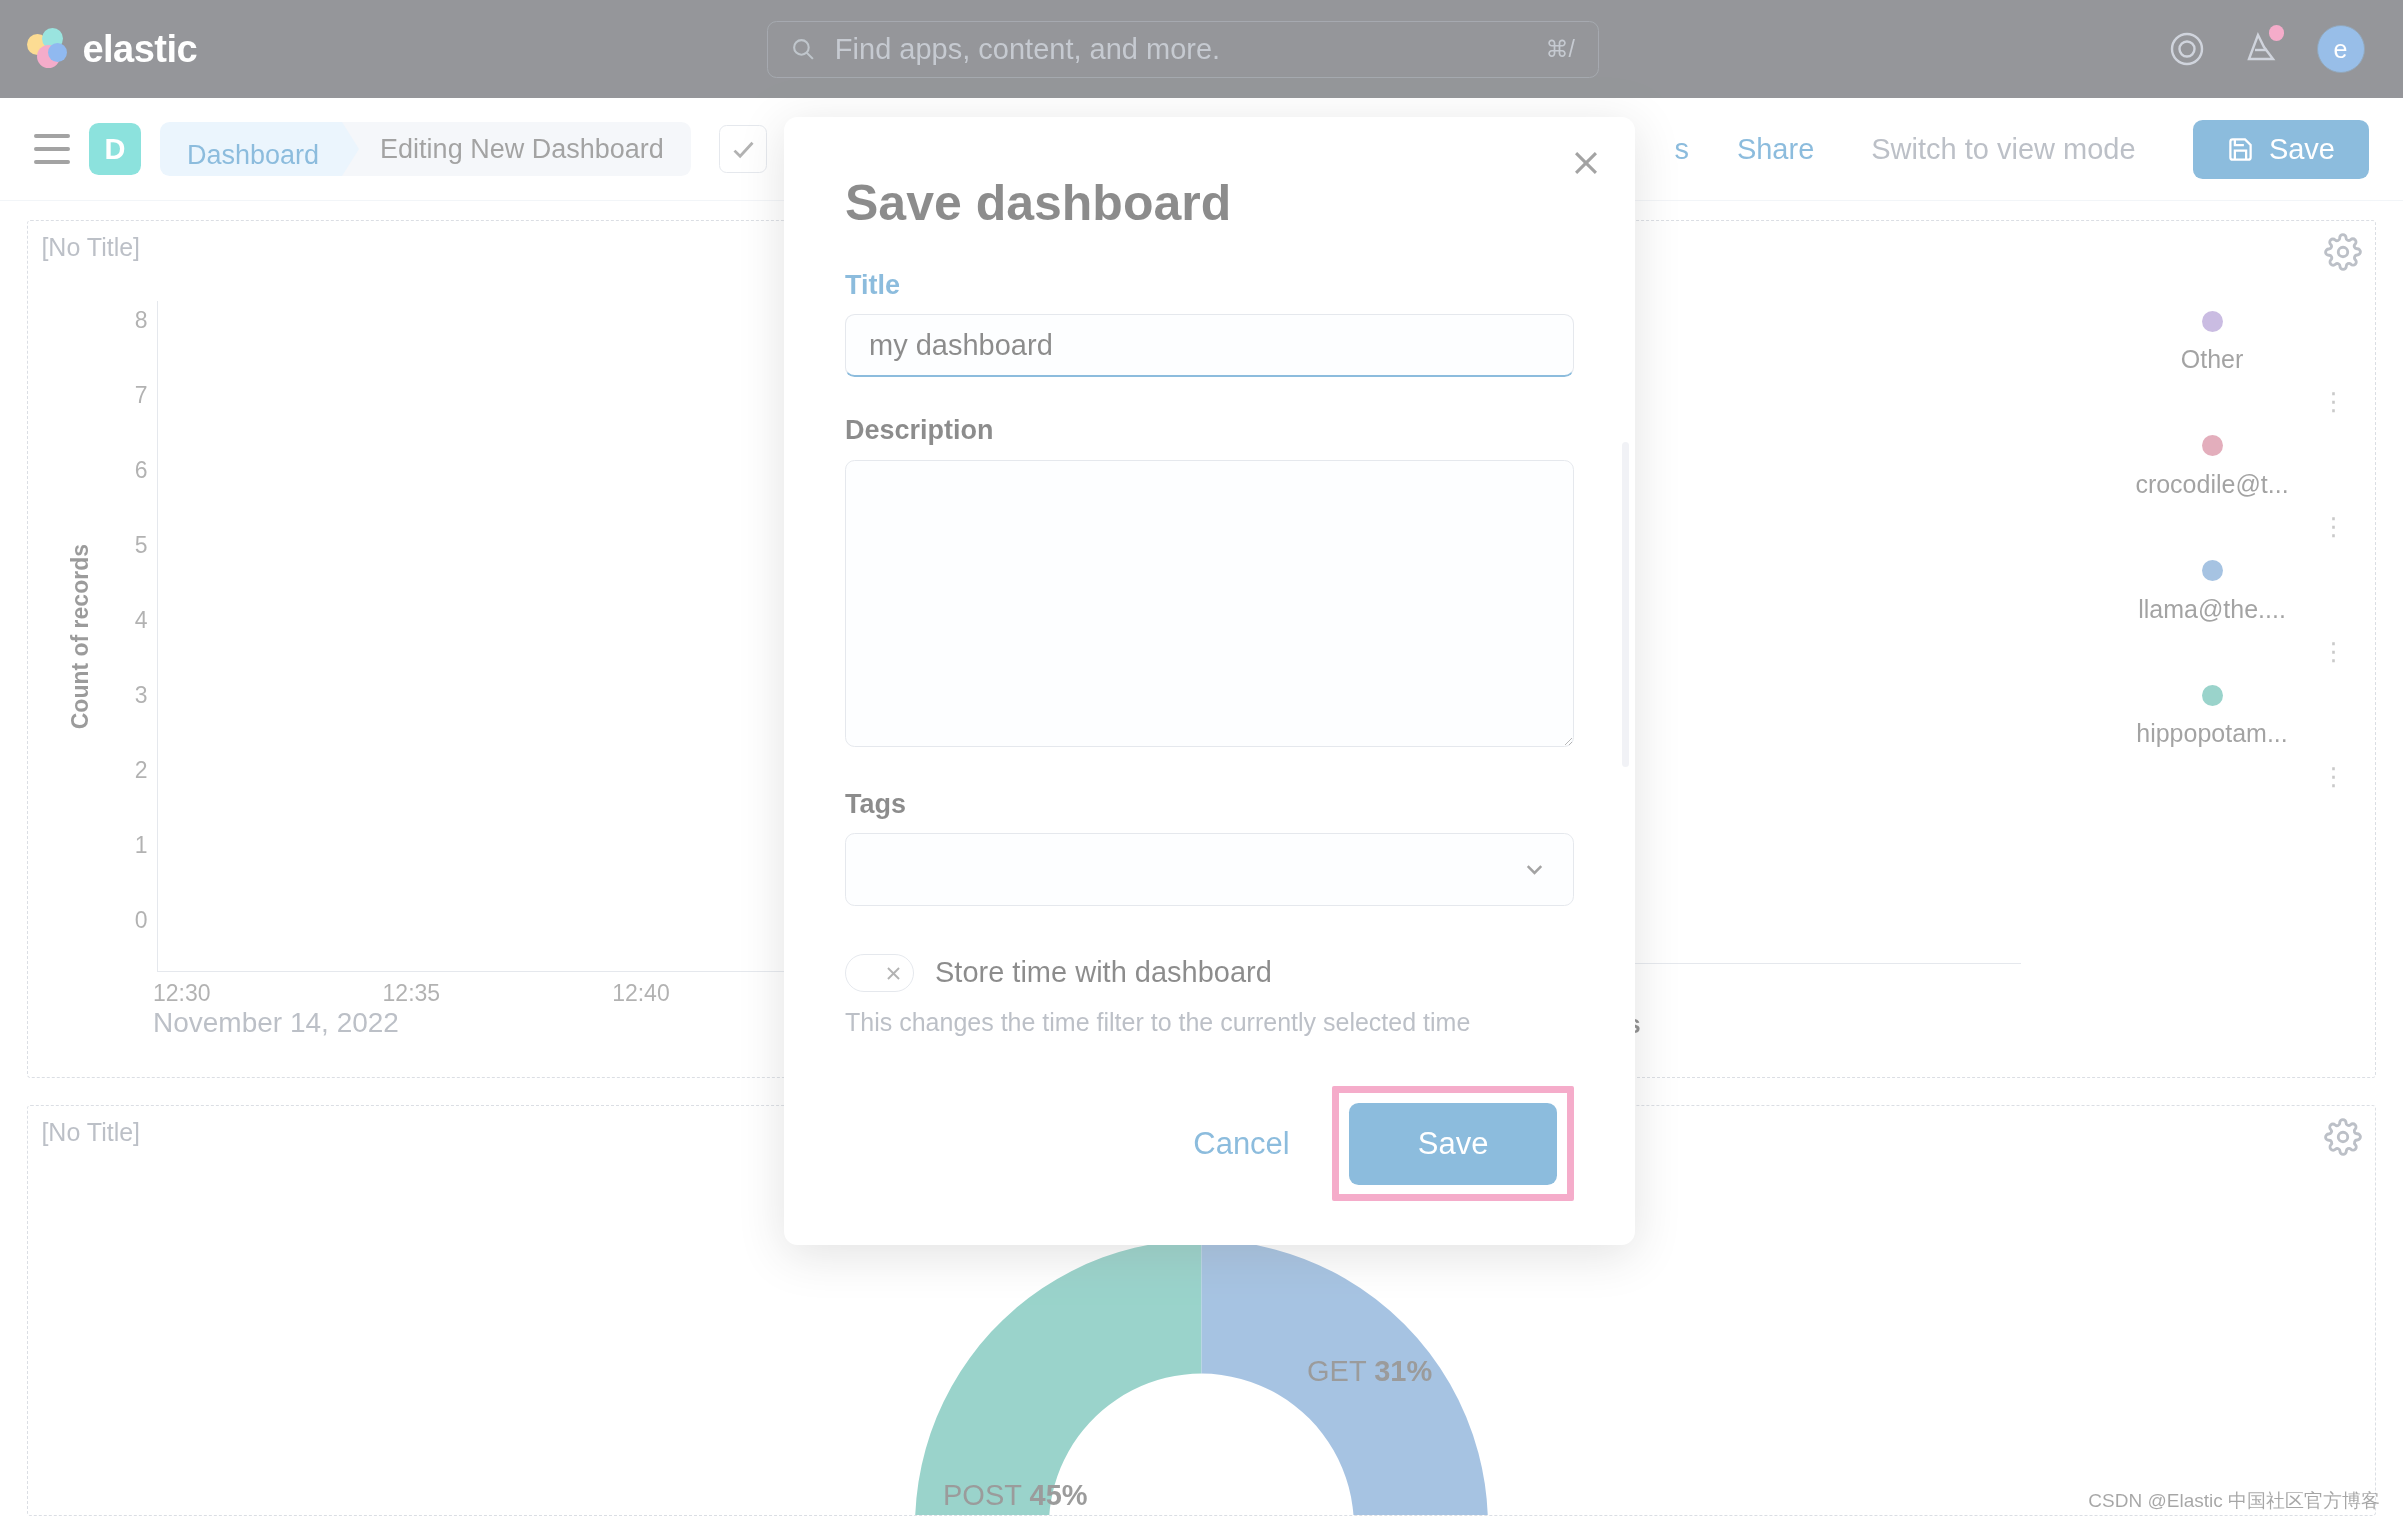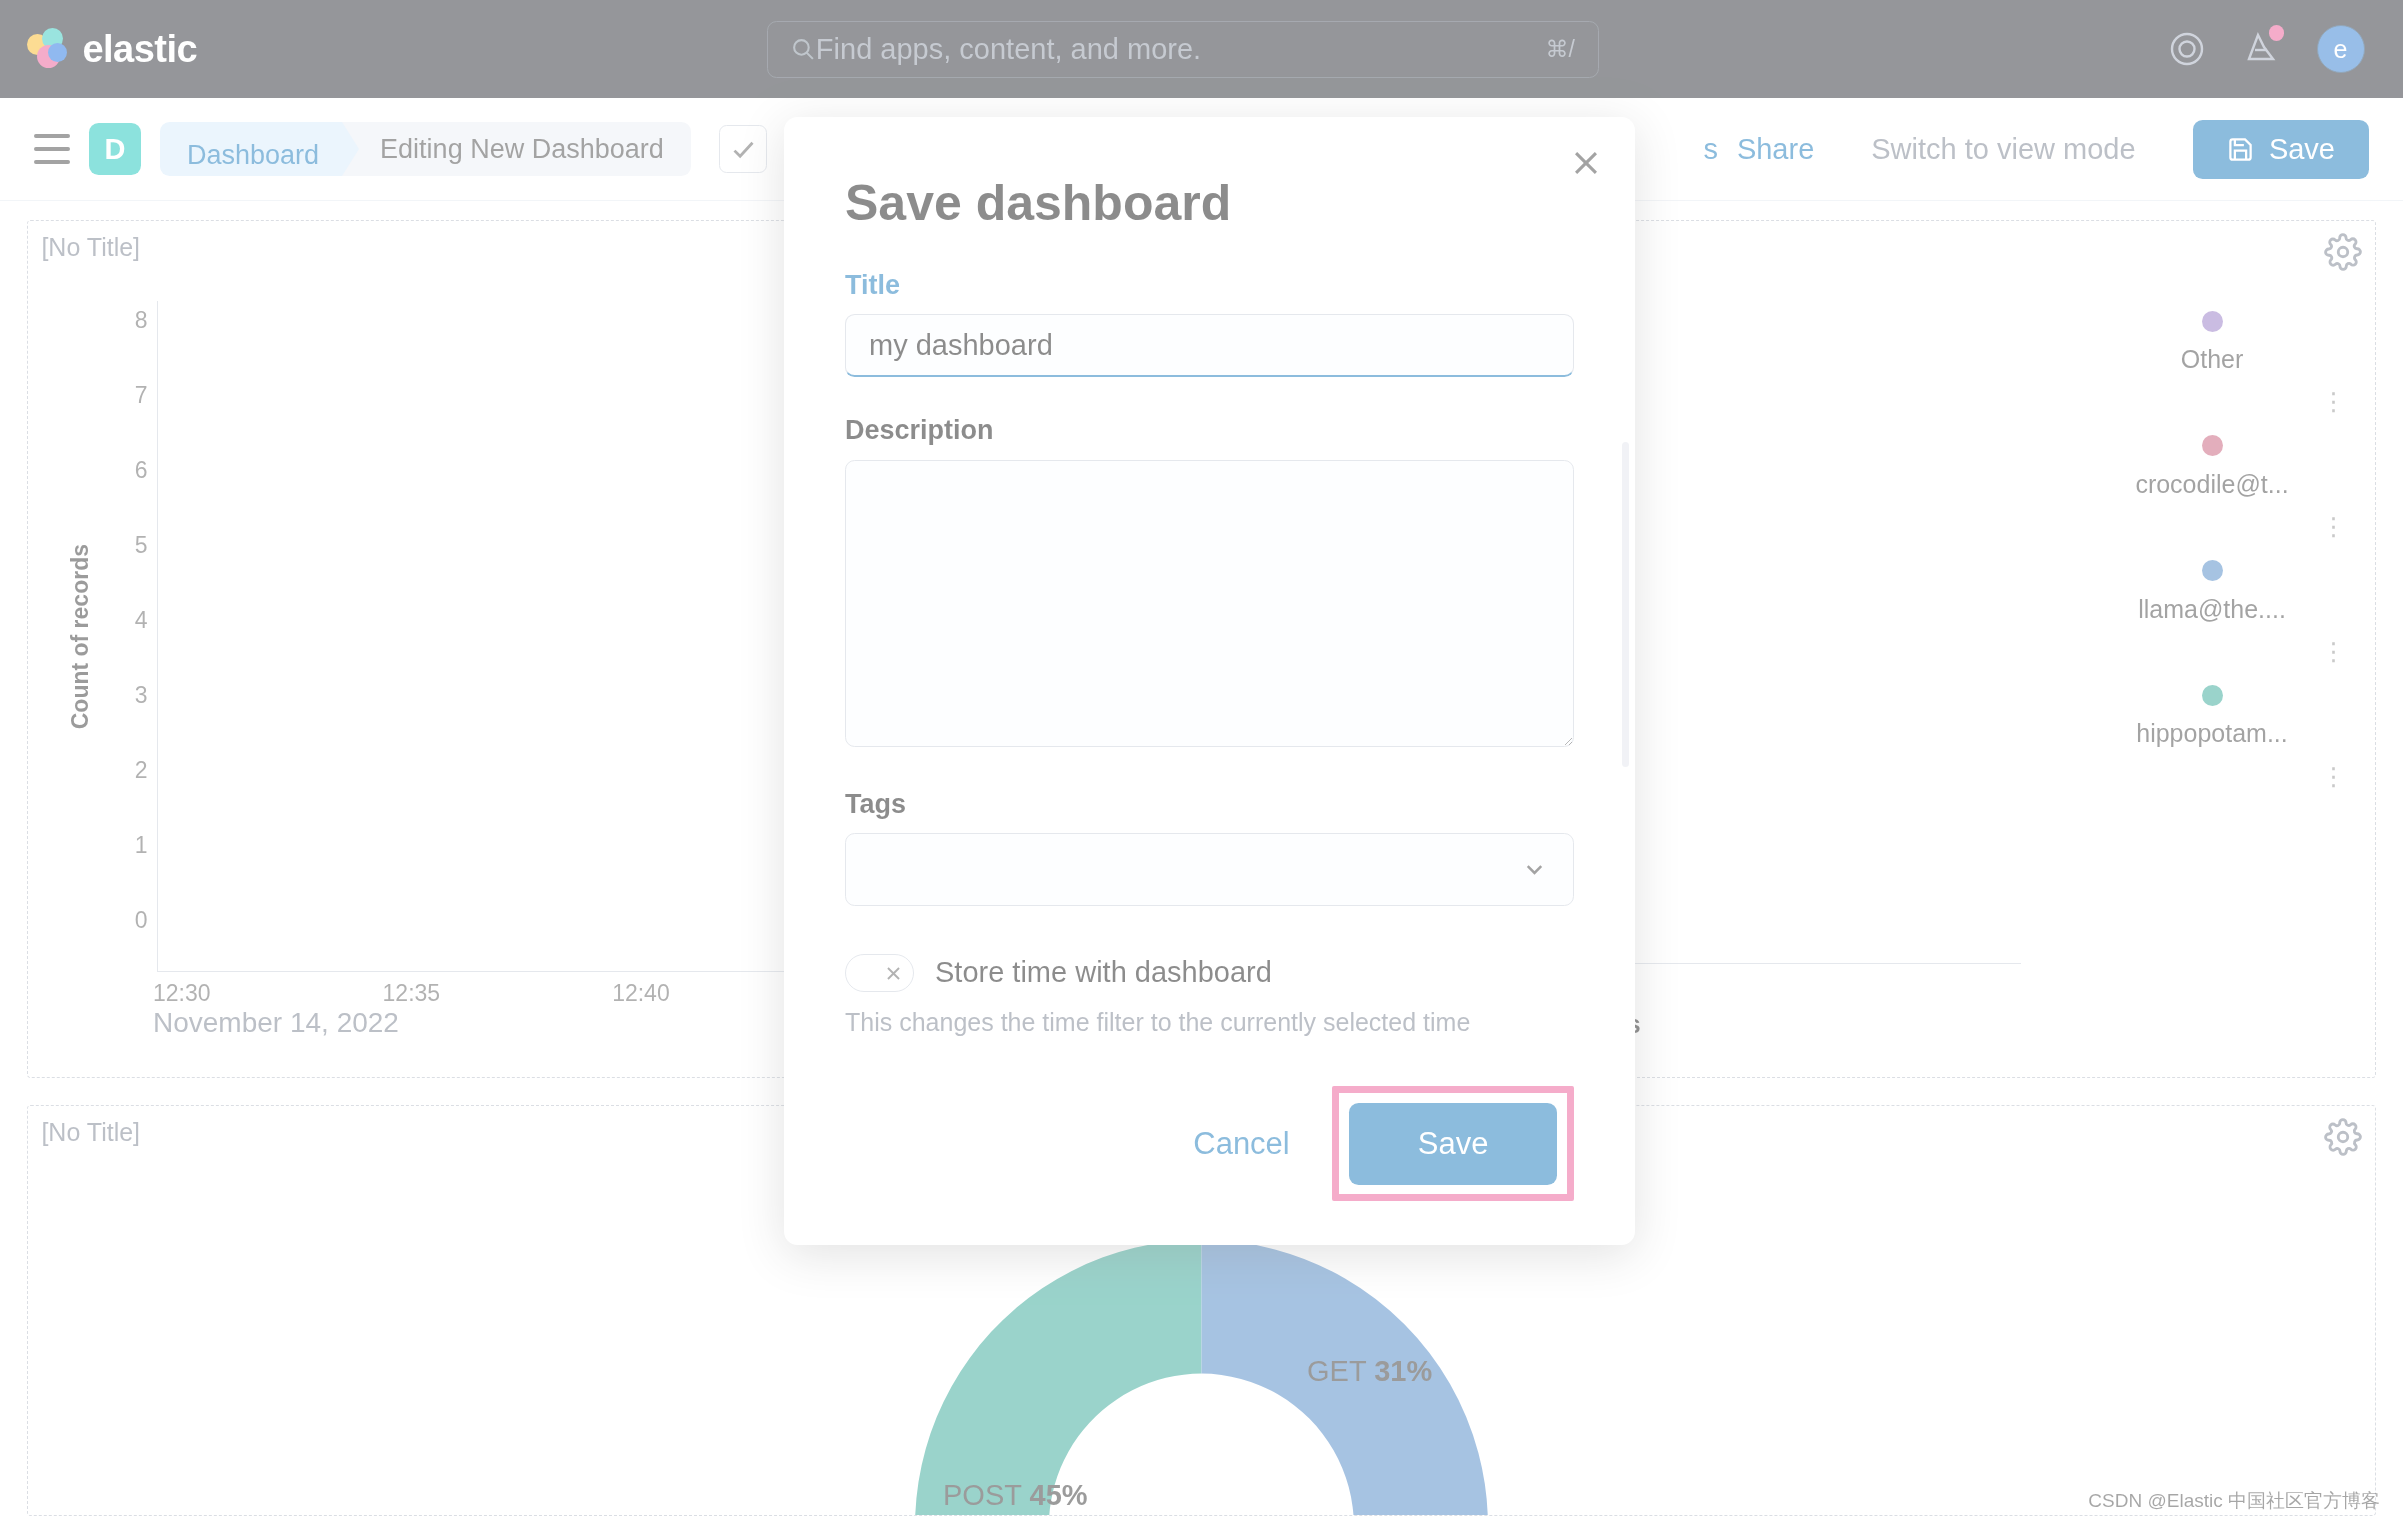--- a/index.html
+++ b/index.html
@@ -9,21 +9,21 @@
   
   .top-bar { height: 98px; background: #14181f; display: flex; align-items: center; padding: 0 27px; gap: 19px; }
   .logo-wrap { display: flex; align-items: center; gap: 13.4px; }
   .logo-shape { width: 42px; height: 42px; position: relative; }
   .logo-shape .c1 { position:absolute; left:0; top:5.7px; width:21px; height:21px; background:#f9b110; border-radius:50%; }
   .logo-shape .c2 { position:absolute; left:15.3px; top:0; width:21px; height:21px; background:#20c4b8; border-radius:50%; }
   .logo-shape .c3 { position:absolute; left:9.6px; top:17px; width:23px; height:23px; background:#e8478b; border-radius:50%; }
   .logo-shape .c4 { position:absolute; left:21px; top:15.3px; width:19px; height:19px; background:#0b64dd; border-radius:50%; }
   .logo-text { color:#fff; font-size:38px; font-weight:600; letter-spacing:-0.5px; }
   .search-wrap { flex:1; display:flex; justify-content:center; }
-  .search-box { width:832px; height:57px; border:1px solid #3a4250; border-radius:9.6px; display:flex; align-items:center; padding:0 23px; color:#98a0b3; }
+  .search-box { width:832px; height:57px; border:1px solid #3a4250; border-radius:9.6px; display:flex; align-items:center; padding:0 23px; gap:19px; color:#98a0b3; }
   .search-icon-svg { width:25px; height:25px; stroke:#73808f; }
   .search-ph { flex:1; font-size:29px; color:#818a9a; }
   .kbd { font-size:23px; color:#818a9a; }
   .top-right { display:flex; align-items:center; gap:38px; padding-right:11.5px; }
   .circ-icon { width:36px; height:36px; stroke:#98a0b3; }
   .bell-wrap { position:relative; }
   .dot-badge { position:absolute; top:-3.8px; right:-5.7px; width:15.3px; height:15.3px; background:#e8478b; border-radius:50%; }
   .avatar-circle { width:48px; height:48px; border-radius:50%; background:#1b6fcc; color:#fff; display:flex; align-items:center; justify-content:center; font-size:25px; border:1.9px solid #103b63; }
 
   
@@ -152,21 +152,21 @@
         <span>Editing New Dashboard</span>
       </div>
   </div>
   <div class="check-btn">
     <svg width="27" height="27" viewBox="0 0 24 24" fill="none" stroke="#555" stroke-width="2.5">
         <polyline points="4 13 9 18 20 6"></polyline>
       </svg>
   </div>
   <div class="sub-spacer"></div>
   <span class="link-btn">s</span>
-  <span class="link-btn" style="">Share</span>
+  <span class="link-btn" style="margin-left:29px">Share</span>
   <span class="muted-btn" style="margin-left:38px">Switch to view mode</span>
   <div class="save-pill" style="margin-left:38px">
     <svg width="27" height="27" viewBox="0 0 24 24" fill="none" stroke="#fff" stroke-width="2">
         <path d="M19 21H5a2 2 0 0 1-2-2V5a2 2 0 0 1 2-2h11l5 5v11a2 2 0 0 1-2 2z"></path>
         <polyline points="17 21 17 13 7 13 7 21"></polyline>
         <polyline points="7 3 7 8 15 8"></polyline>
       </svg>
     <span>Save</span>
   </div>
 </div>

